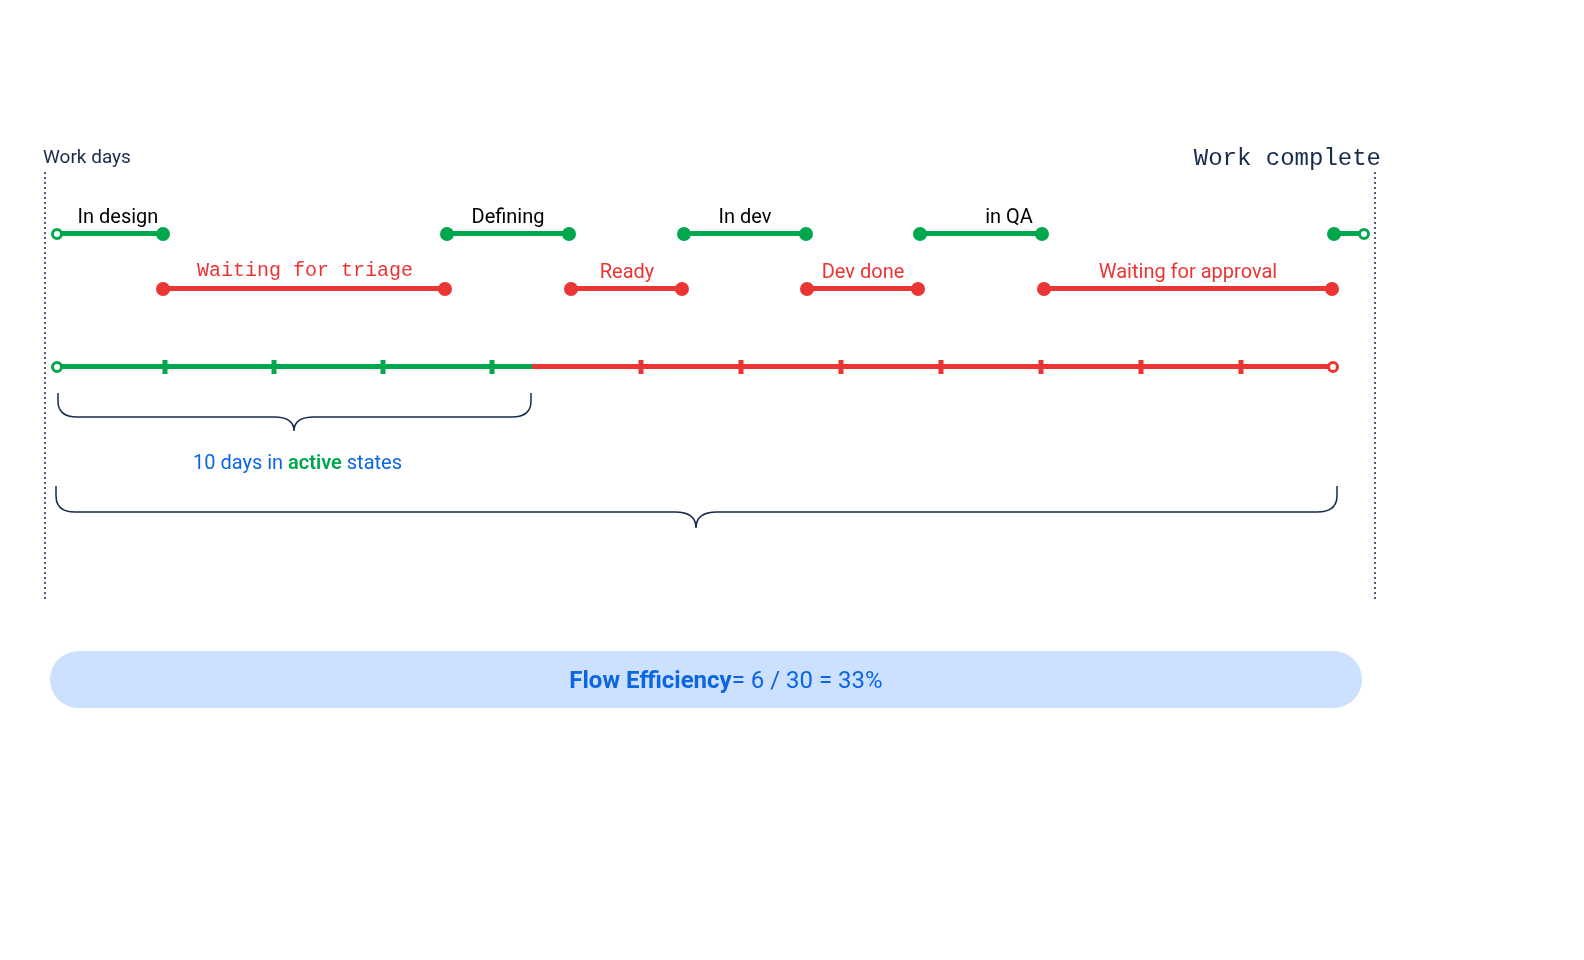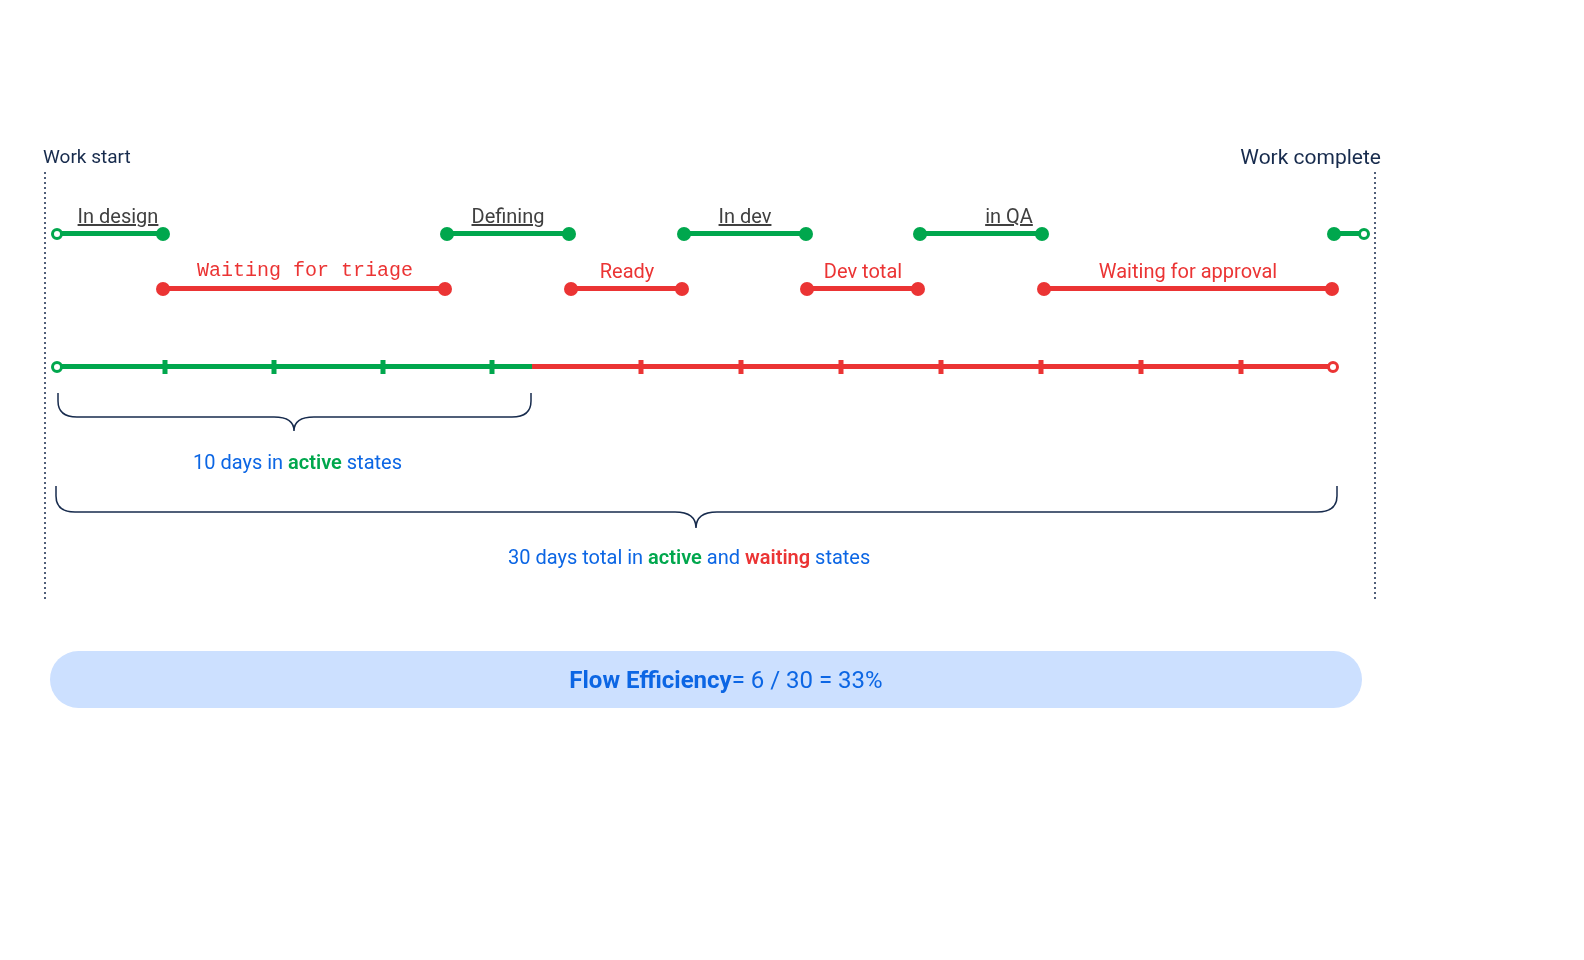--- a/index.html
+++ b/index.html
@@ -22,22 +22,23 @@
     position: absolute;
     top: -5px;
     left: 0;
     font-size: 19px;
     color: #172b4d;
   }
   .boundary-label-right {
     position: absolute;
     top: -5px;
     right: -3px;
-    font-size: 21px;
+    font-size: 24px;
     color: #172b4d;
+    font-family: Liberation Mono, monospace;
   }
   
   .seg {
     position: absolute;
     height: 5px;
     border-radius: 3px;
   }
   .seg.green { background: #00a74d; }
   .seg.red { background: #eb3434; }
   .dot {
@@ -49,21 +50,21 @@
   .dot.green-solid { background: #00a74d; }
   .dot.red-solid { background: #eb3434; }
   .dot.green-open { background: #fff; border: 3px solid #00a74d; width: 12px; height: 12px; }
   .dot.red-open { background: #fff; border: 3px solid #eb3434; width: 12px; height: 12px; }
   .seg-label {
     position: absolute;
     font-size: 20px;
     transform: translateX(-50%);
     white-space: nowrap;
   }
-  .seg-label.green { color: #404040; text-decoration: underline; }
+  .seg-label.green { color: #000000; }
   .seg-label.red { color: #eb3434; }
   
   .timeline-seg {
     position: absolute;
     height: 5px;
   }
   .timeline-seg.green { background: #00a74d; }
   .timeline-seg.red { background: #eb3434; }
   .tick {
     position: absolute;
@@ -98,21 +99,21 @@
     justify-content: center;
     font-size: 24px;
     color: #0c66e4;
   }
   .result-box .bold { font-weight: 700; margin-left: 40px; }
 </style>
 </head>
 <body>
 
 <div class="diagram">
-  <div class="boundary-label-left">Work start</div>
+  <div class="boundary-label-left">Work days</div>
   <div class="boundary-label-right">Work complete</div>
 
   <svg class="brace-svg" style="left:0; top:22px;" width="1335" height="430">
     <line x1="2" y1="0" x2="2" y2="430" stroke="#172b4d" stroke-width="1.5" stroke-dasharray="2 3"></line>
     <line x1="1332" y1="0" x2="1332" y2="430" stroke="#172b4d" stroke-width="1.5" stroke-dasharray="2 3"></line>
   </svg>
 
   <div class="seg green" style="left:12px; top:81px; width:108px;"></div>
   <div class="dot green-open" style="left:14px; top:83.5px;"></div>
   <div class="dot green-solid" style="left:120px; top:83.5px;"></div>
@@ -143,21 +144,21 @@
   <div class="seg-label red" style="left:262px; top:109px;font-family:Liberation Mono, monospace;">Waiting for triage</div>
 
   <div class="seg red" style="left:528px; top:136px; width:111px;"></div>
   <div class="dot red-solid" style="left:528px; top:138.5px;"></div>
   <div class="dot red-solid" style="left:639px; top:138.5px;"></div>
   <div class="seg-label red" style="left:584px; top:109px;">Ready</div>
 
   <div class="seg red" style="left:764px; top:136px; width:111px;"></div>
   <div class="dot red-solid" style="left:764px; top:138.5px;"></div>
   <div class="dot red-solid" style="left:875px; top:138.5px;"></div>
-  <div class="seg-label red" style="left:820px; top:109px;">Dev total</div>
+  <div class="seg-label red" style="left:820px; top:109px;">Dev done</div>
 
   <div class="seg red" style="left:1001px; top:136px; width:288px;"></div>
   <div class="dot red-solid" style="left:1001px; top:138.5px;"></div>
   <div class="dot red-solid" style="left:1289px; top:138.5px;"></div>
   <div class="seg-label red" style="left:1145px; top:109px;">Waiting for approval</div>
 
   <div class="timeline-seg green" style="left:14px; top:214px; width:475px;"></div>
   <div class="timeline-seg red" style="left:489px; top:214px; width:801px;"></div>
   <div class="dot green-open" style="left:14px; top:216.5px;"></div>
   <div class="dot red-open" style="left:1290px; top:216.5px;"></div>
@@ -178,21 +179,18 @@
   <svg class="brace-svg" style="left:14px; top:243px;" width="475" height="40">
     <path class="brace-path" d="M 1 0 L 1 8 Q 1 24 20 24 L 217 24 Q 237 24 237 38 Q 237 24 257 24 L 455 24 Q 474 24 474 8 L 474 0"></path>
   </svg>
   <div class="brace-label" style="left:150px; top:300px;">
     <span>10 days in </span><span class="green">active</span><span> states</span>
   </div>
 
   <svg class="brace-svg" style="left:12px; top:336px;" width="1283" height="44">
     <path class="brace-path" d="M 1 0 L 1 10 Q 1 26 20 26 L 620 26 Q 641 26 641 42 Q 641 26 662 26 L 1262 26 Q 1282 26 1282 10 L 1282 0"></path>
   </svg>
-  <div class="brace-label" style="left:465px; top:395px;">
-    <span>30 days total in </span><span class="green">active</span><span> and </span><span class="red">waiting</span><span> states</span>
-  </div>
 </div>
 
 <div class="result-box">
   <span class="bold">Flow Efficiency</span>
     <span> = 6 / 30 = 33%</span>
 </div>
 
 </body></html>

